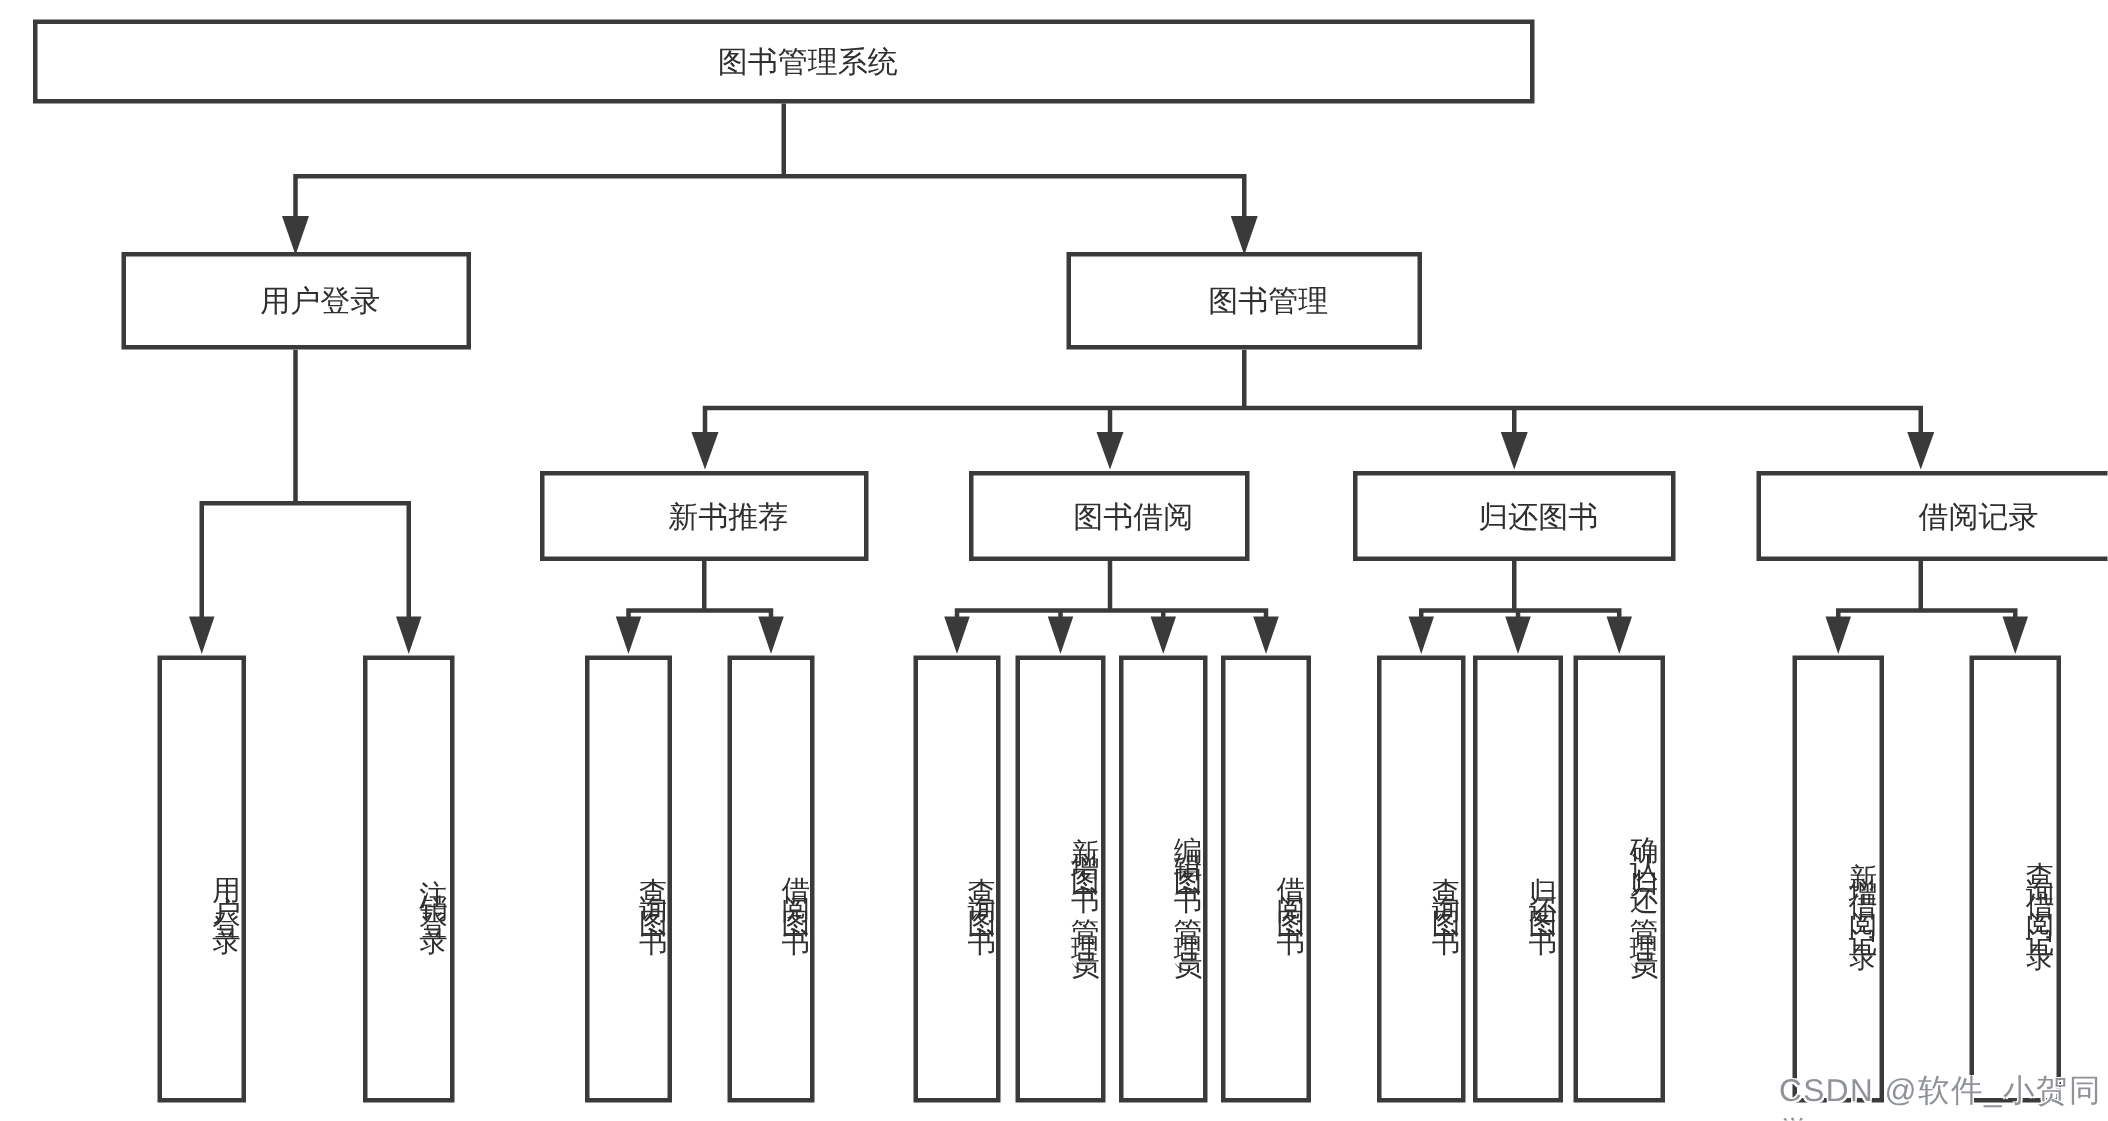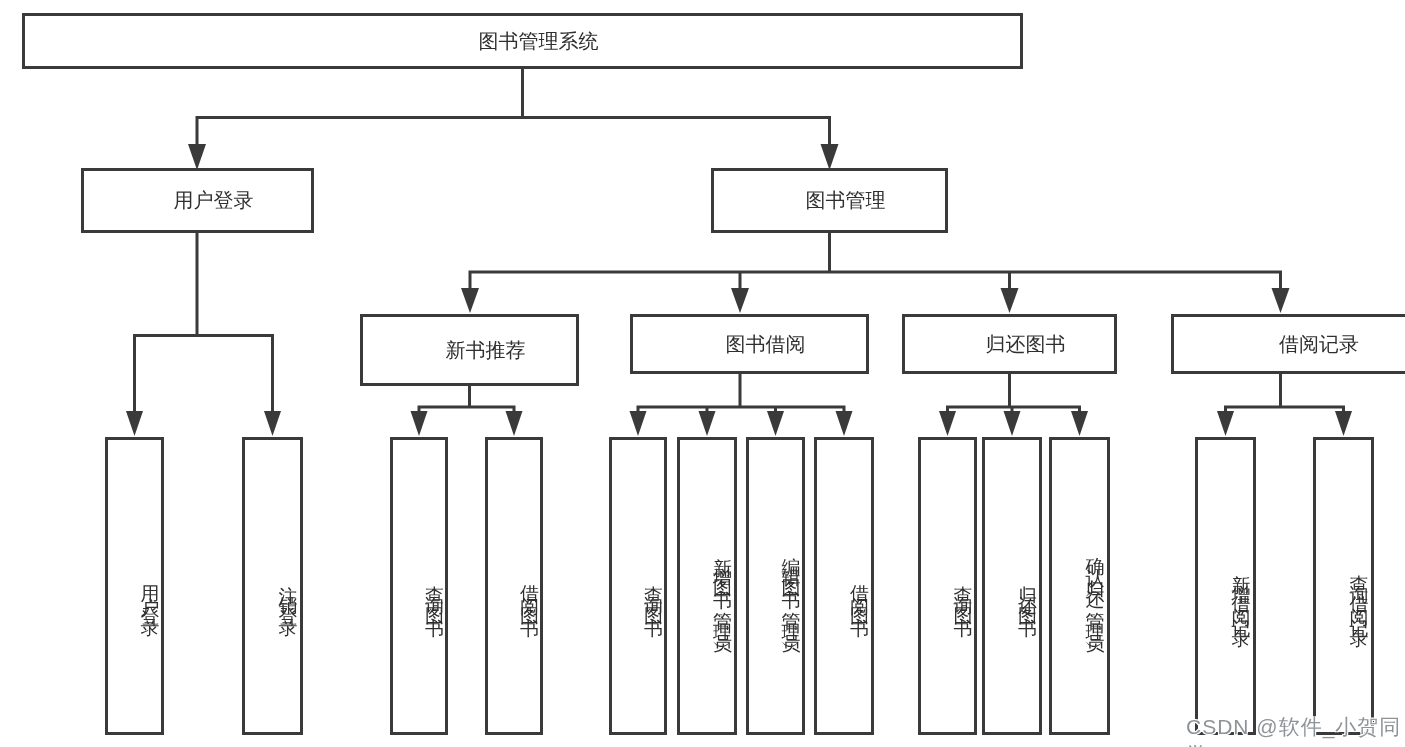--- a/index.html
+++ b/index.html
@@ -103,24 +103,24 @@
   <span>图书管理系统</span>
 </div>
 
 <div class="node" style="left:81px; top:168px; width:233px; height:65px;">
   <span>用户登录</span>
 </div>
 <div class="node" style="left:711px; top:168px; width:237px; height:65px;align-items:center;">
   <span>图书管理</span>
 </div>
 
-<div class="node" style="left:360px; top:314px; width:219px; height:72px;">
+<div class="node" style="left:360px; top:314px; width:219px; height:60px;">
   <span>新书推荐</span>
 </div>
-<div class="node" style="left:630px; top:314px; width:239px; height:60px;">
+<div class="node" style="left:646px; top:314px; width:187px; height:60px;">
   <span>图书借阅</span>
 </div>
 <div class="node" style="left:902px; top:314px; width:215px; height:60px;">
   <span>归还图书</span>
 </div>
 <div class="node" style="left:1171px; top:314px; width:264px; height:60px;">
   <span>借阅记录</span>
 </div>
 
 <div class="node vert" style="left:105px; top:437px; width:59px; height:298px;">

